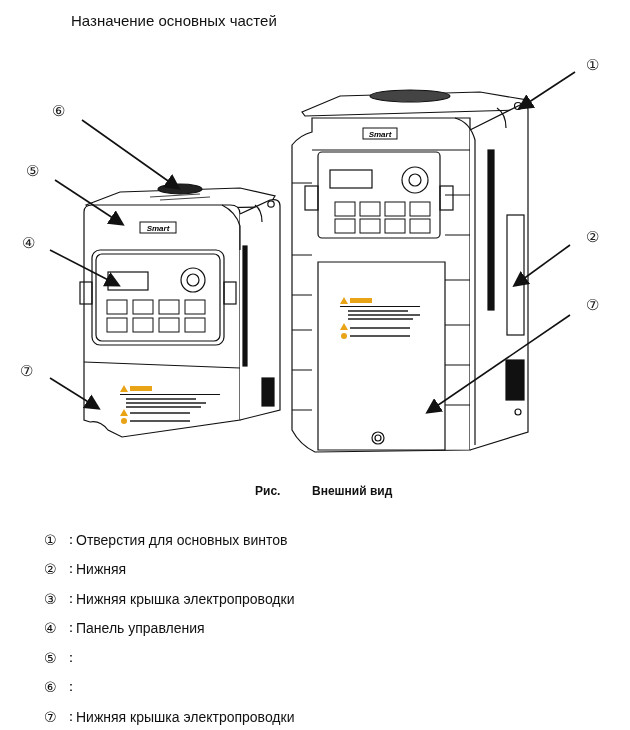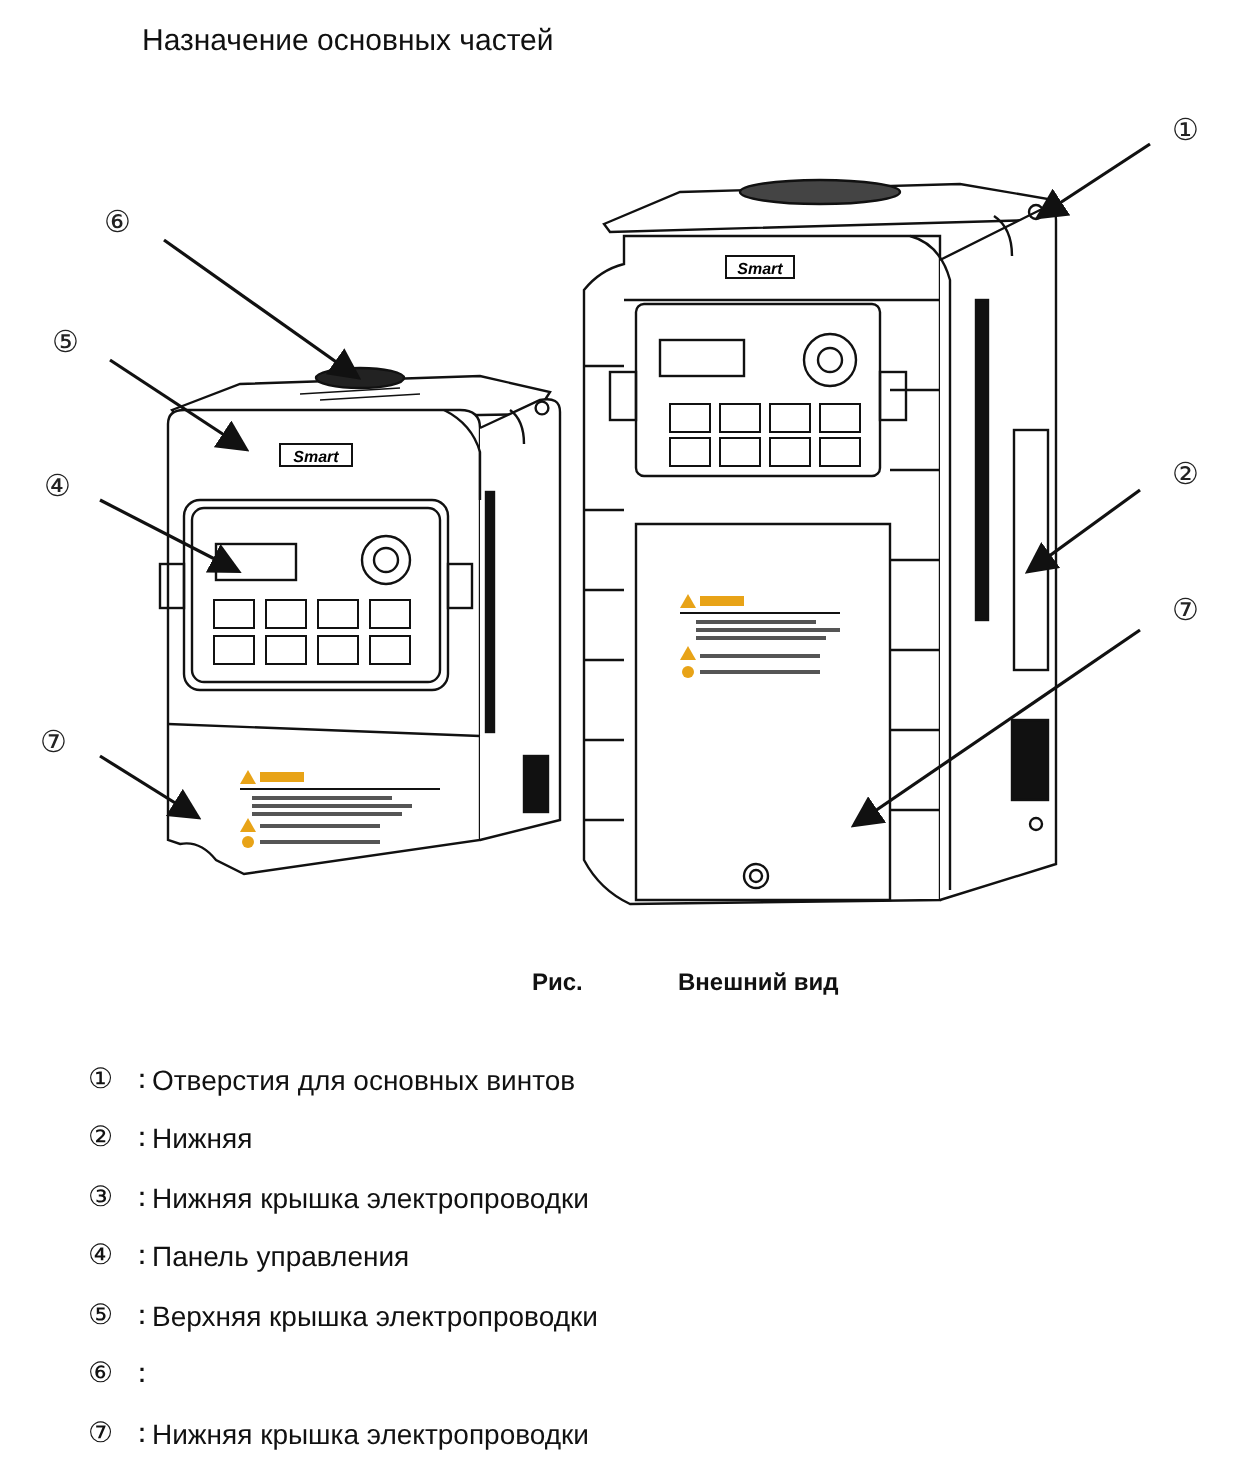--- a/index.html
+++ b/index.html
@@ -1,21 +1,21 @@
 <!DOCTYPE html>
 <html><head>
 <meta charset="utf-8">
 <style>
   html, body { margin:0; padding:0; background:#fff; }
   body { width:630px; height:730px; position:relative; overflow:hidden;
          font-family:"Liberation Sans", sans-serif; color:#111; }
   .title { position:absolute; left:71px; top:12px; font-weight:normal; font-size:15px; }
   .figure { position:absolute; left:0; top:40px; width:630px; height:440px; }
   .callout { position:absolute; font-family:"DejaVu Serif", serif; font-size:15px; color:#222; }
-  .caption { position:absolute; top:484px; font-weight:bold; font-size:12px;margin-left:11px; }
+  .caption { position:absolute; top:484px; font-weight:bold; font-size:12px; }
   .legend { position:absolute; left:44px; top:525px; }
   .legend-item { height:29.5px; font-size:14px; display:flex; align-items:center; white-space:nowrap; }
   .legend-num { font-family:"DejaVu Sans", sans-serif; width:20px; font-size:14px; }
   .legend-sep { width:12px; }
   svg text { font-family:"Liberation Sans", sans-serif; }
 </style>
 </head>
 <body>
 
 <div class="title">Назначение основных частей</div>
@@ -158,21 +158,21 @@
   <div class="callout" style="left:586px; top:16px;">①</div>
   <div class="callout" style="left:586px; top:188px;">②</div>
   <div class="callout" style="left:22px; top:194px;">④</div>
   <div class="callout" style="left:26px; top:122px;">⑤</div>
   <div class="callout" style="left:52px; top:62px;">⑥</div>
   <div class="callout" style="left:20px; top:322px;">⑦</div>
   <div class="callout" style="left:586px; top:256px;">⑦</div>
 </div>
 
 <div class="caption" style="left:255px;">Рис.</div>
-<div class="caption" style="left:328px;">Внешний вид</div>
+<div class="caption" style="left:312px;">Внешний вид</div>
 
 <div class="legend">
   <div class="legend-item">
     <span class="legend-num">①</span>
     <span class="legend-sep">：</span>
     <span>Отверстия для основных винтов</span>
   </div>
   <div class="legend-item">
     <span class="legend-num">②</span>
     <span class="legend-sep">：</span>
@@ -184,21 +184,20 @@
     <span>Нижняя крышка электропроводки</span>
   </div>
   <div class="legend-item">
     <span class="legend-num">④</span>
     <span class="legend-sep">：</span>
     <span>Панель управления</span>
   </div>
   <div class="legend-item">
     <span class="legend-num">⑤</span>
     <span class="legend-sep">：</span>
-    <span>Верхняя крышка электропроводки</span>
   </div>
   <div class="legend-item">
     <span class="legend-num">⑥</span>
     <span class="legend-sep">：</span>
   </div>
   <div class="legend-item">
     <span class="legend-num">⑦</span>
     <span class="legend-sep">：</span>
     <span>Нижняя крышка электропроводки</span>
   </div>

